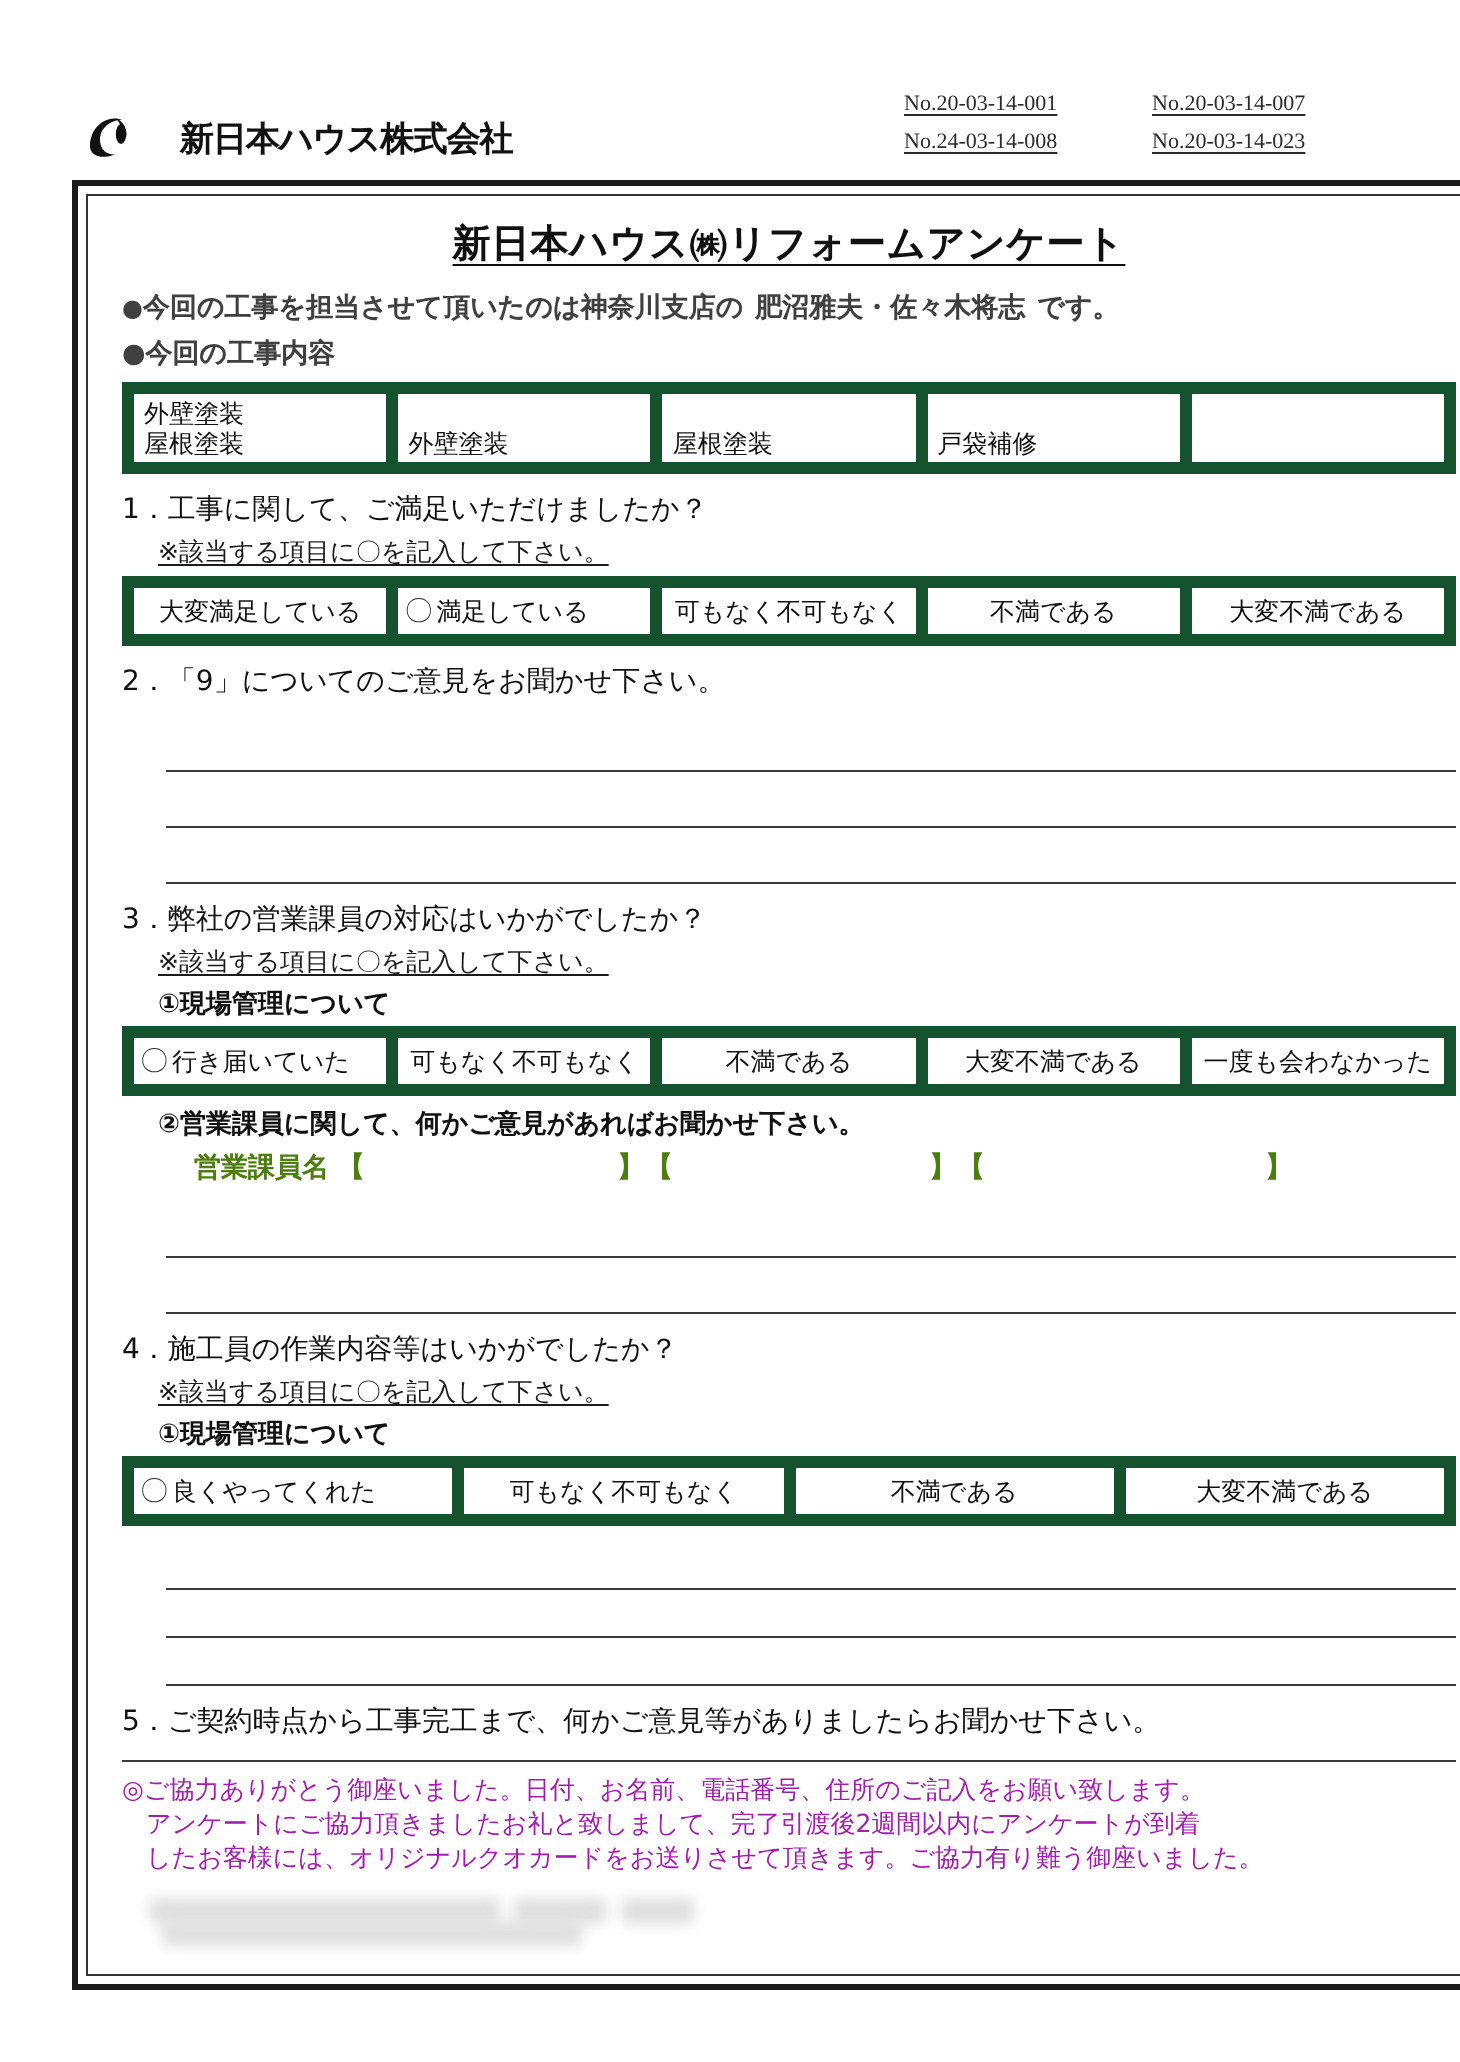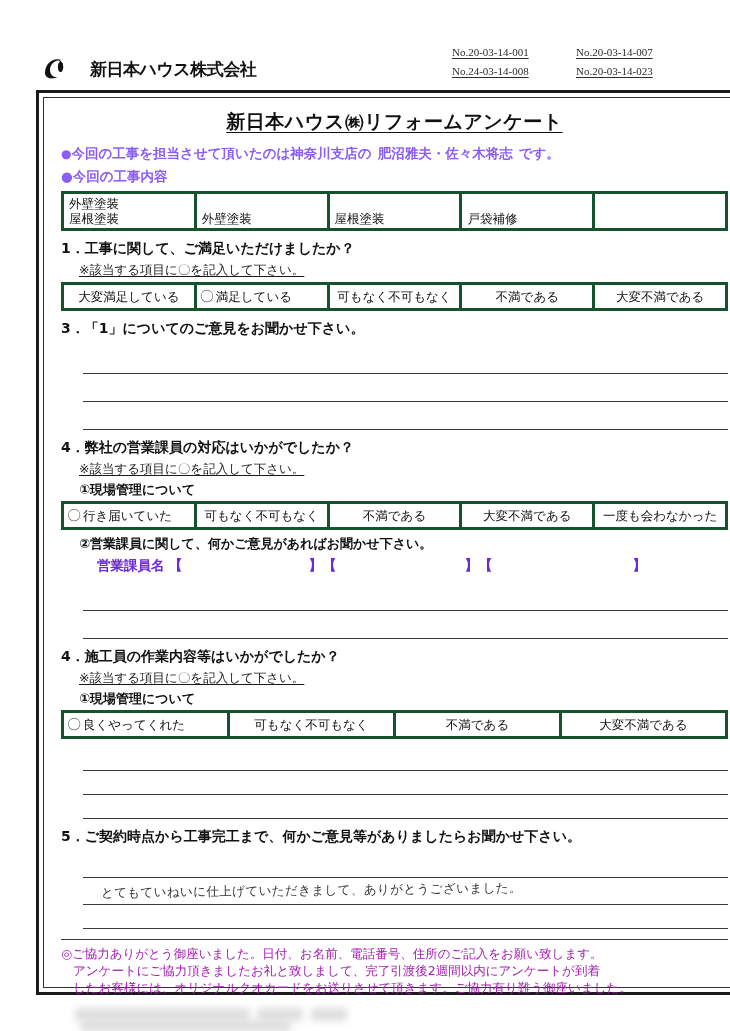--- a/index.html
+++ b/index.html
@@ -93,35 +93,35 @@
     text-underline-offset: 4px;
     margin: 2px 0 10px 0;
     color: #101010;
   }
 
   
   .bullet-line {
     font-size: 13.5px;
     font-weight: bold;
     margin: 0 0 5px 0;
-    color: #8b5cf6;
+    color: #404040;
     white-space: nowrap;
   }
   .bullet-line .dot { font-size: 12px; }
   .staff-names { padding: 0 6px; }
 
   
   table.grid {
     border-collapse: collapse;
     width: 100%;
     table-layout: fixed;
     margin: 2px 0 4px 0;
   }
   table.grid td {
-    border: 3px solid #14532d;
+    border: 6px solid #14532d;
     font-size: 12.5px;
     padding: 2px 5px;
     vertical-align: bottom;
     color: #111;
     height: 19px;
   }
   td.work-cell { height: 34px; line-height: 15px; }
   .opt-row td {
     text-align: center;
     height: 20px;
@@ -135,21 +135,21 @@
   .circle-mark {
     font-family: "Liberation Serif", serif;
     font-size: 14px;
     color: #2a2a2a;
     margin-right: 2px;
   }
 
   
   .q-head {
     font-size: 14px;
-    font-weight: bold;
+    font-weight: normal;
     margin: 9px 0 4px 0;
     color: #111;
     white-space: nowrap;
   }
   .q-note {
     font-size: 12.5px;
     margin: 0 0 3px 18px;
     color: #1b1b1b;
     text-decoration: underline;
     text-underline-offset: 2px;
@@ -180,21 +180,21 @@
   }
   .write-line.tall { height: 27px; }
 
   
   .bracket-row {
     display: flex;
     align-items: center;
     font-size: 13.5px;
     font-weight: bold;
     margin: 4px 0 0 36px;
-    color: #6d28d9;
+    color: #4d7c0f;
     white-space: nowrap;
   }
   .bracket-label { margin-right: 4px; }
   .bracket-slot {
     display: inline-flex;
     align-items: center;
   }
   .bracket-slot .bk { font-size: 14px; }
   .bracket-slot .gap-wide { display: inline-block; width: 126px; }
   .bracket-slot .gap-mid  { display: inline-block; width: 128px; }
@@ -310,28 +310,28 @@
           <tr class="opt-row">
       <td><span>大変満足している</span></td>
       <td class="lead"><span class="circle-mark">〇</span><span>満足している</span></td>
       <td><span>可もなく不可もなく</span></td>
       <td><span>不満である</span></td>
       <td><span>大変不満である</span></td>
     </tr>
   </tbody>
       </table>
 
-  <div class="q-head">3．「1」についてのご意見をお聞かせ下さい。</div>
+  <div class="q-head">2．「9」についてのご意見をお聞かせ下さい。</div>
   <div class="write-lines">
     <div class="write-line tall"></div>
     <div class="write-line tall"></div>
     <div class="write-line tall"></div>
   </div>
 
-  <div class="q-head">4．弊社の営業課員の対応はいかがでしたか？</div>
+  <div class="q-head">3．弊社の営業課員の対応はいかがでしたか？</div>
   <div class="q-note">※該当する項目に〇を記入して下さい。</div>
   <div class="sub-head">①現場管理について</div>
   <table class="grid indent-tbl">
     <tbody>
           <tr class="opt-row">
       <td class="lead"><span class="circle-mark">〇</span><span>行き届いていた</span></td>
       <td><span>可もなく不可もなく</span></td>
       <td><span>不満である</span></td>
       <td><span>大変不満である</span></td>
       <td><span>一度も会わなかった</span></td>
@@ -377,27 +377,20 @@
     </tr>
   </tbody>
       </table>
   <div class="write-lines">
     <div class="write-line"></div>
     <div class="write-line"></div>
     <div class="write-line"></div>
   </div>
 
   <div class="q-head">5．ご契約時点から工事完工まで、何かご意見等がありましたらお聞かせ下さい。</div>
-  <div class="write-lines">
-    <div class="write-line"></div>
-    <div class="hand-line">
-      <span class="handwriting">とてもていねいに仕上げていただきまして、ありがとうございました。</span>
-    </div>
-    <div class="write-line"></div>
-  </div>
 
   <div class="notice-sep"></div>
   <div class="notice">
     <div>◎ご協力ありがとう御座いました。日付、お名前、電話番号、住所のご記入をお願い致します。</div>
     <div class="ind">アンケートにご協力頂きましたお礼と致しまして、完了引渡後2週間以内にアンケートが到着</div>
     <div class="ind">したお客様には、オリジナルクオカードをお送りさせて頂きます。ご協力有り難う御座いました。</div>
   </div>
 
   <div class="redactions">
     <div class="redact" style="left:14px;  top:2px;  width:175px; height:13px;"></div>

